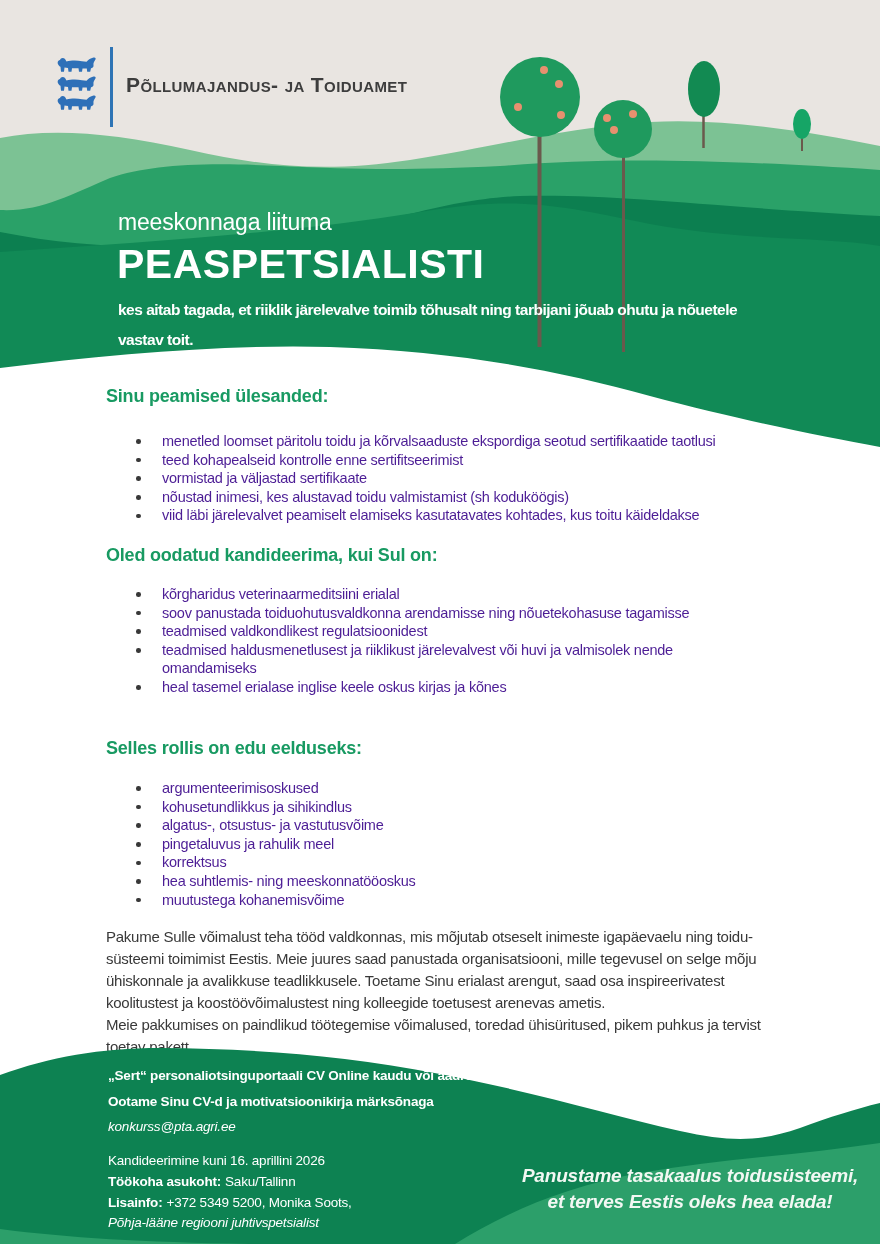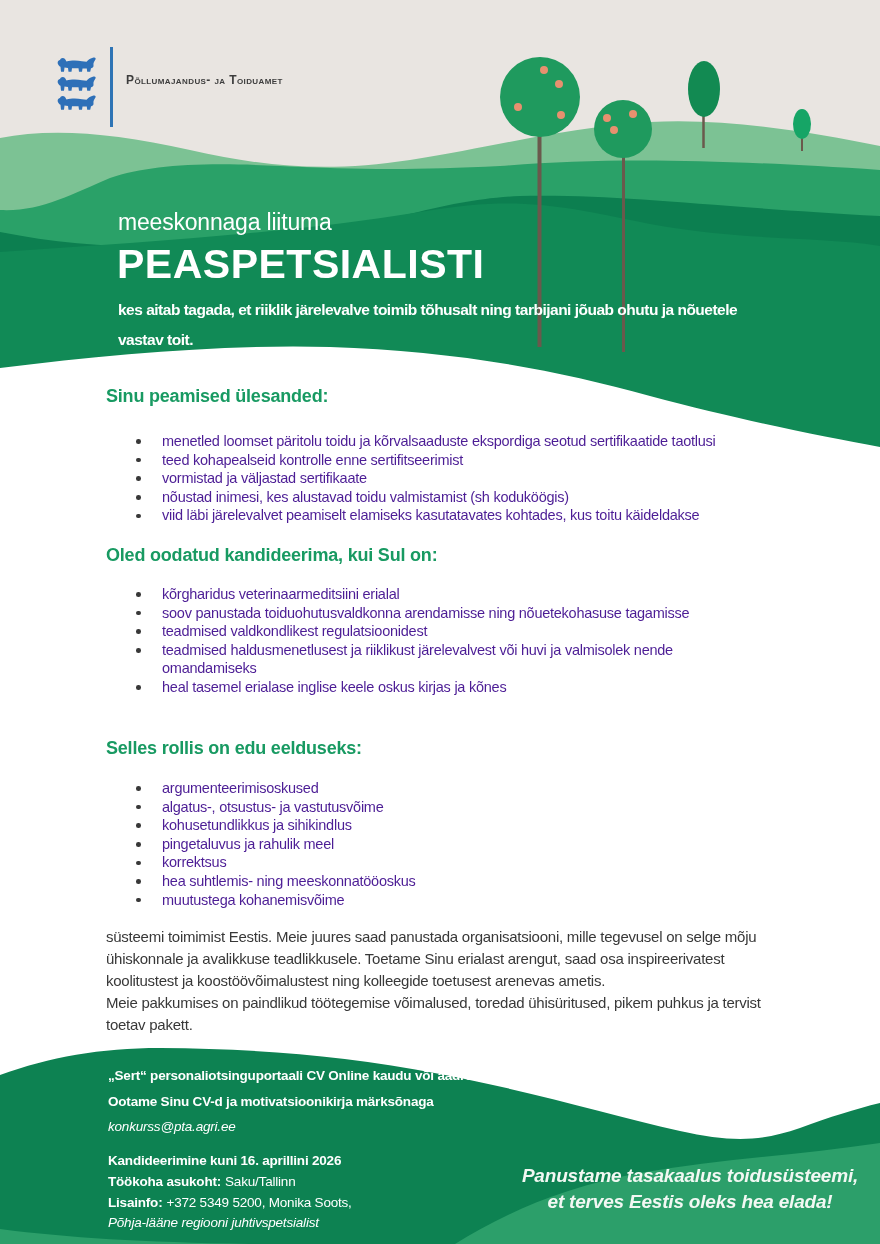--- a/index.html
+++ b/index.html
@@ -8,21 +8,21 @@
     background:#ffffff;overflow:hidden;
     font-family:"Liberation Sans","DejaVu Sans",sans-serif;
     -webkit-font-smoothing:antialiased;
   }
   .abs{position:absolute;}
   svg{display:block;}
 
   
   .logo-line{left:110px;top:47px;width:2.5px;height:80px;background:#2e74b5;}
   .agency-name{
-    left:126px;top:73px;font-size:12px;color:#3d3d3d;
+    left:126px;top:73px;font-size:21px;color:#3d3d3d;
     font-variant:small-caps;font-weight:600;letter-spacing:.4px;
   }
 
   
   .hero-intro{left:118px;color:#ffffff;font-size:23px;font-weight:400;letter-spacing:-.2px;white-space:nowrap;}
   .hero-intro.l1{top:171px;}
   .hero-intro.l2{top:209px;}
   .hero-title{left:117px;top:241px;color:#ffffff;font-size:41px;font-weight:700;letter-spacing:.5px;white-space:nowrap;}
   .hero-sub{left:118px;color:#ffffff;font-size:15.5px;font-weight:700;letter-spacing:-.5px;white-space:nowrap;line-height:30px;}
   .hero-sub.l1{top:295px;}
@@ -43,21 +43,21 @@
     width:4.6px;height:4.6px;border-radius:50%;background:#383838;
   }
   .offer{left:106px;color:#383838;font-size:15px;letter-spacing:-.25px;line-height:22px;}
   .offer div{white-space:nowrap;}
 
   
   .apply-block{left:108px;top:1063px;color:#ffffff;font-size:13.5px;line-height:25.5px;letter-spacing:-.2px;}
   .apply-block .b{font-weight:700;white-space:nowrap;}
   .apply-email{font-style:italic;font-weight:500;white-space:nowrap;}
   .contact-block{left:108px;top:1151px;color:#ffffff;font-size:13.5px;line-height:20.8px;letter-spacing:-.2px;}
-  .contact-block .b{font-weight:700;}
+  .contact-block .b{font-weight:400;}
   .contact-block .lbl{font-weight:700;margin-right:4px;}
   .contact-block div{white-space:nowrap;}
   .contact-role{font-style:italic;}
   .slogan{
     left:480px;top:1163px;width:420px;text-align:center;
     color:#f2f8f3;font-size:19px;font-weight:700;font-style:italic;
     line-height:26px;letter-spacing:-.2px;
   }
   .slogan div{white-space:nowrap;}
 </style>
@@ -141,29 +141,30 @@
     <li>soov panustada toiduohutusvaldkonna arendamisse ning nõuetekohasuse tagamisse</li>
     <li>teadmised valdkondlikest regulatsioonidest</li>
     <li>teadmised haldusmenetlusest ja riiklikust järelevalvest või huvi ja valmisolek nende
 omandamiseks</li>
     <li>heal tasemel erialase inglise keele oskus kirjas ja kõnes</li>
   </ul>
 
   <div class="abs sec-heading" style="top:738px;">Selles rollis on edu eelduseks:</div>
   <ul class="abs bullet-list" style="top:779px;">
     <li>argumenteerimisoskused</li>
+    <li>kohusetundlikkus ja sihikindlus</li>
     <li>algatus-, otsustus- ja vastutusvõime</li>
-    <li>kohusetundlikkus ja sihikindlus</li>
     <li>pingetaluvus ja rahulik meel</li>
     <li>korrektsus</li>
     <li>hea suhtlemis- ning meeskonnatööoskus</li>
     <li>muutustega kohanemisvõime</li>
   </ul>
 
   <div class="abs offer" style="top:926px;">
+    <div>Pakume Sulle võimalust teha tööd valdkonnas, mis mõjutab otseselt inimeste igapäevaelu ning toidu-</div>
     <div>süsteemi toimimist Eestis. Meie juures saad panustada organisatsiooni, mille tegevusel on selge mõju</div>
     <div>ühiskonnale ja avalikkuse teadlikkusele. Toetame Sinu erialast arengut, saad osa inspireerivatest</div>
     <div>koolitustest ja koostöövõimalustest ning kolleegide toetusest arenevas ametis.</div>
     <div>Meie pakkumises on paindlikud töötegemise võimalused, toredad ühisüritused, pikem puhkus ja tervist</div>
     <div>toetav pakett.</div>
   </div>
 
   <svg class="abs" style="left:0;top:1029px;" width="880" height="215" viewBox="0 0 880 215">
 
     <path d="M0,46 C50,28 100,19 160,19 C260,20 340,26 440,45 C530,62 610,86 680,102 C730,113 760,113 800,99 C830,88 855,80 880,74 L880,215 L0,215 Z" fill="#0d8252"></path>

